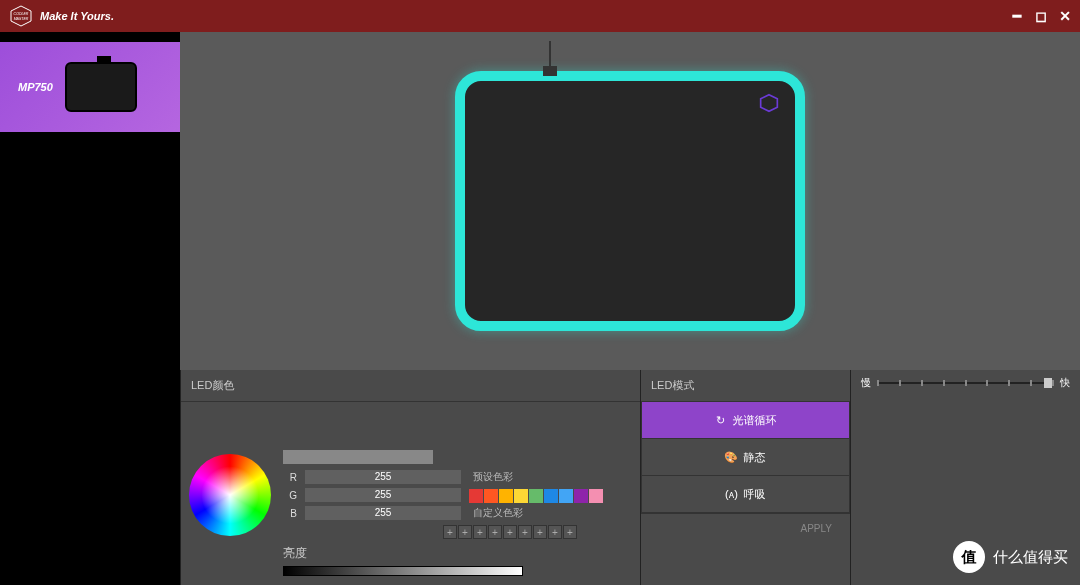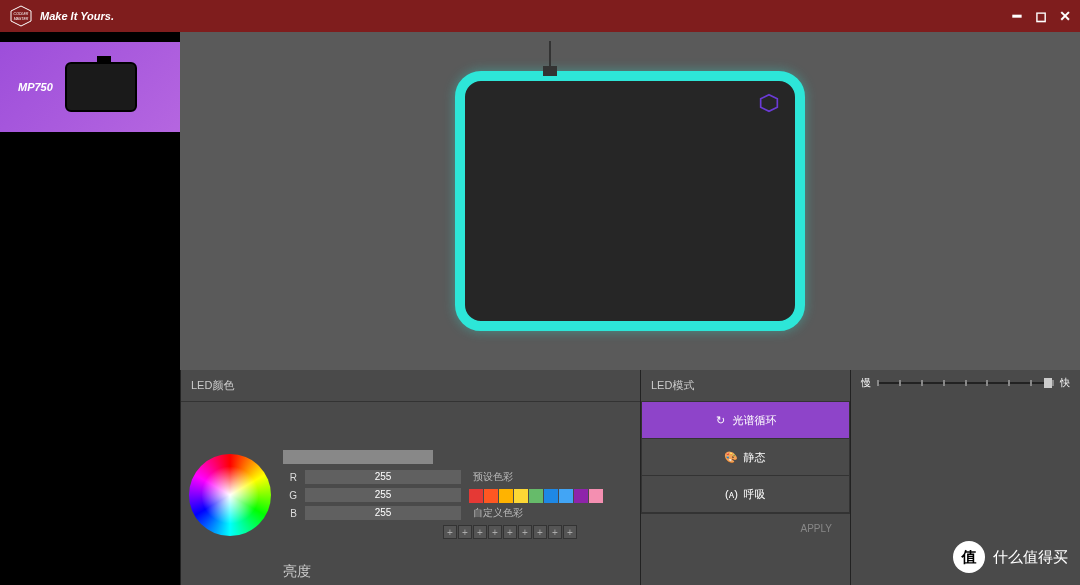--- a/index.html
+++ b/index.html
@@ -113,21 +113,21 @@
       background: radial-gradient(circle, #fff 0%, rgba(255,255,255,0) 70%);
     }
     .rgb-block { flex: 1; padding-top: 38px;}
     .rgb-bar {
       width: 150px; height: 14px; background: #888; margin-bottom: 6px;
     }
     .rgb-row { display: flex; align-items: center; gap: 8px; margin: 3px 0; font-size: 10px;}
     .rgb-row .lab { width: 14px; text-align:right;color:#ddd;}
     .rgb-row .val-box { width: 156px; height: 14px; background: #606060; text-align: center; font-size: 10px; line-height: 14px;}
     .rgb-row .trail-lab { color:#bbb; font-size:10px; margin-left:4px;}
-    .brightness-lab { font-size: 14px; color:#ccc; margin-top:24px;}
+    .brightness-lab { font-size: 12px; color:#ccc; margin-top:6px;}
     .brightness-bar { height: 10px; width: 240px; margin-top:4px;
       background: linear-gradient(90deg, #000, #fff);
       border: 1px solid #000;
     }
     .preset-swatches { display: flex; gap: 1px; margin-top:2px;}
     .swatch { width: 14px; height: 14px; }
     .custom-swatches { display: flex; gap: 1px; margin-top:2px;}
     .custom-slot {
       width: 14px; height: 14px; background: #555; color: #aaa;
       display:flex;align-items:center;justify-content:center;font-size:10px;

